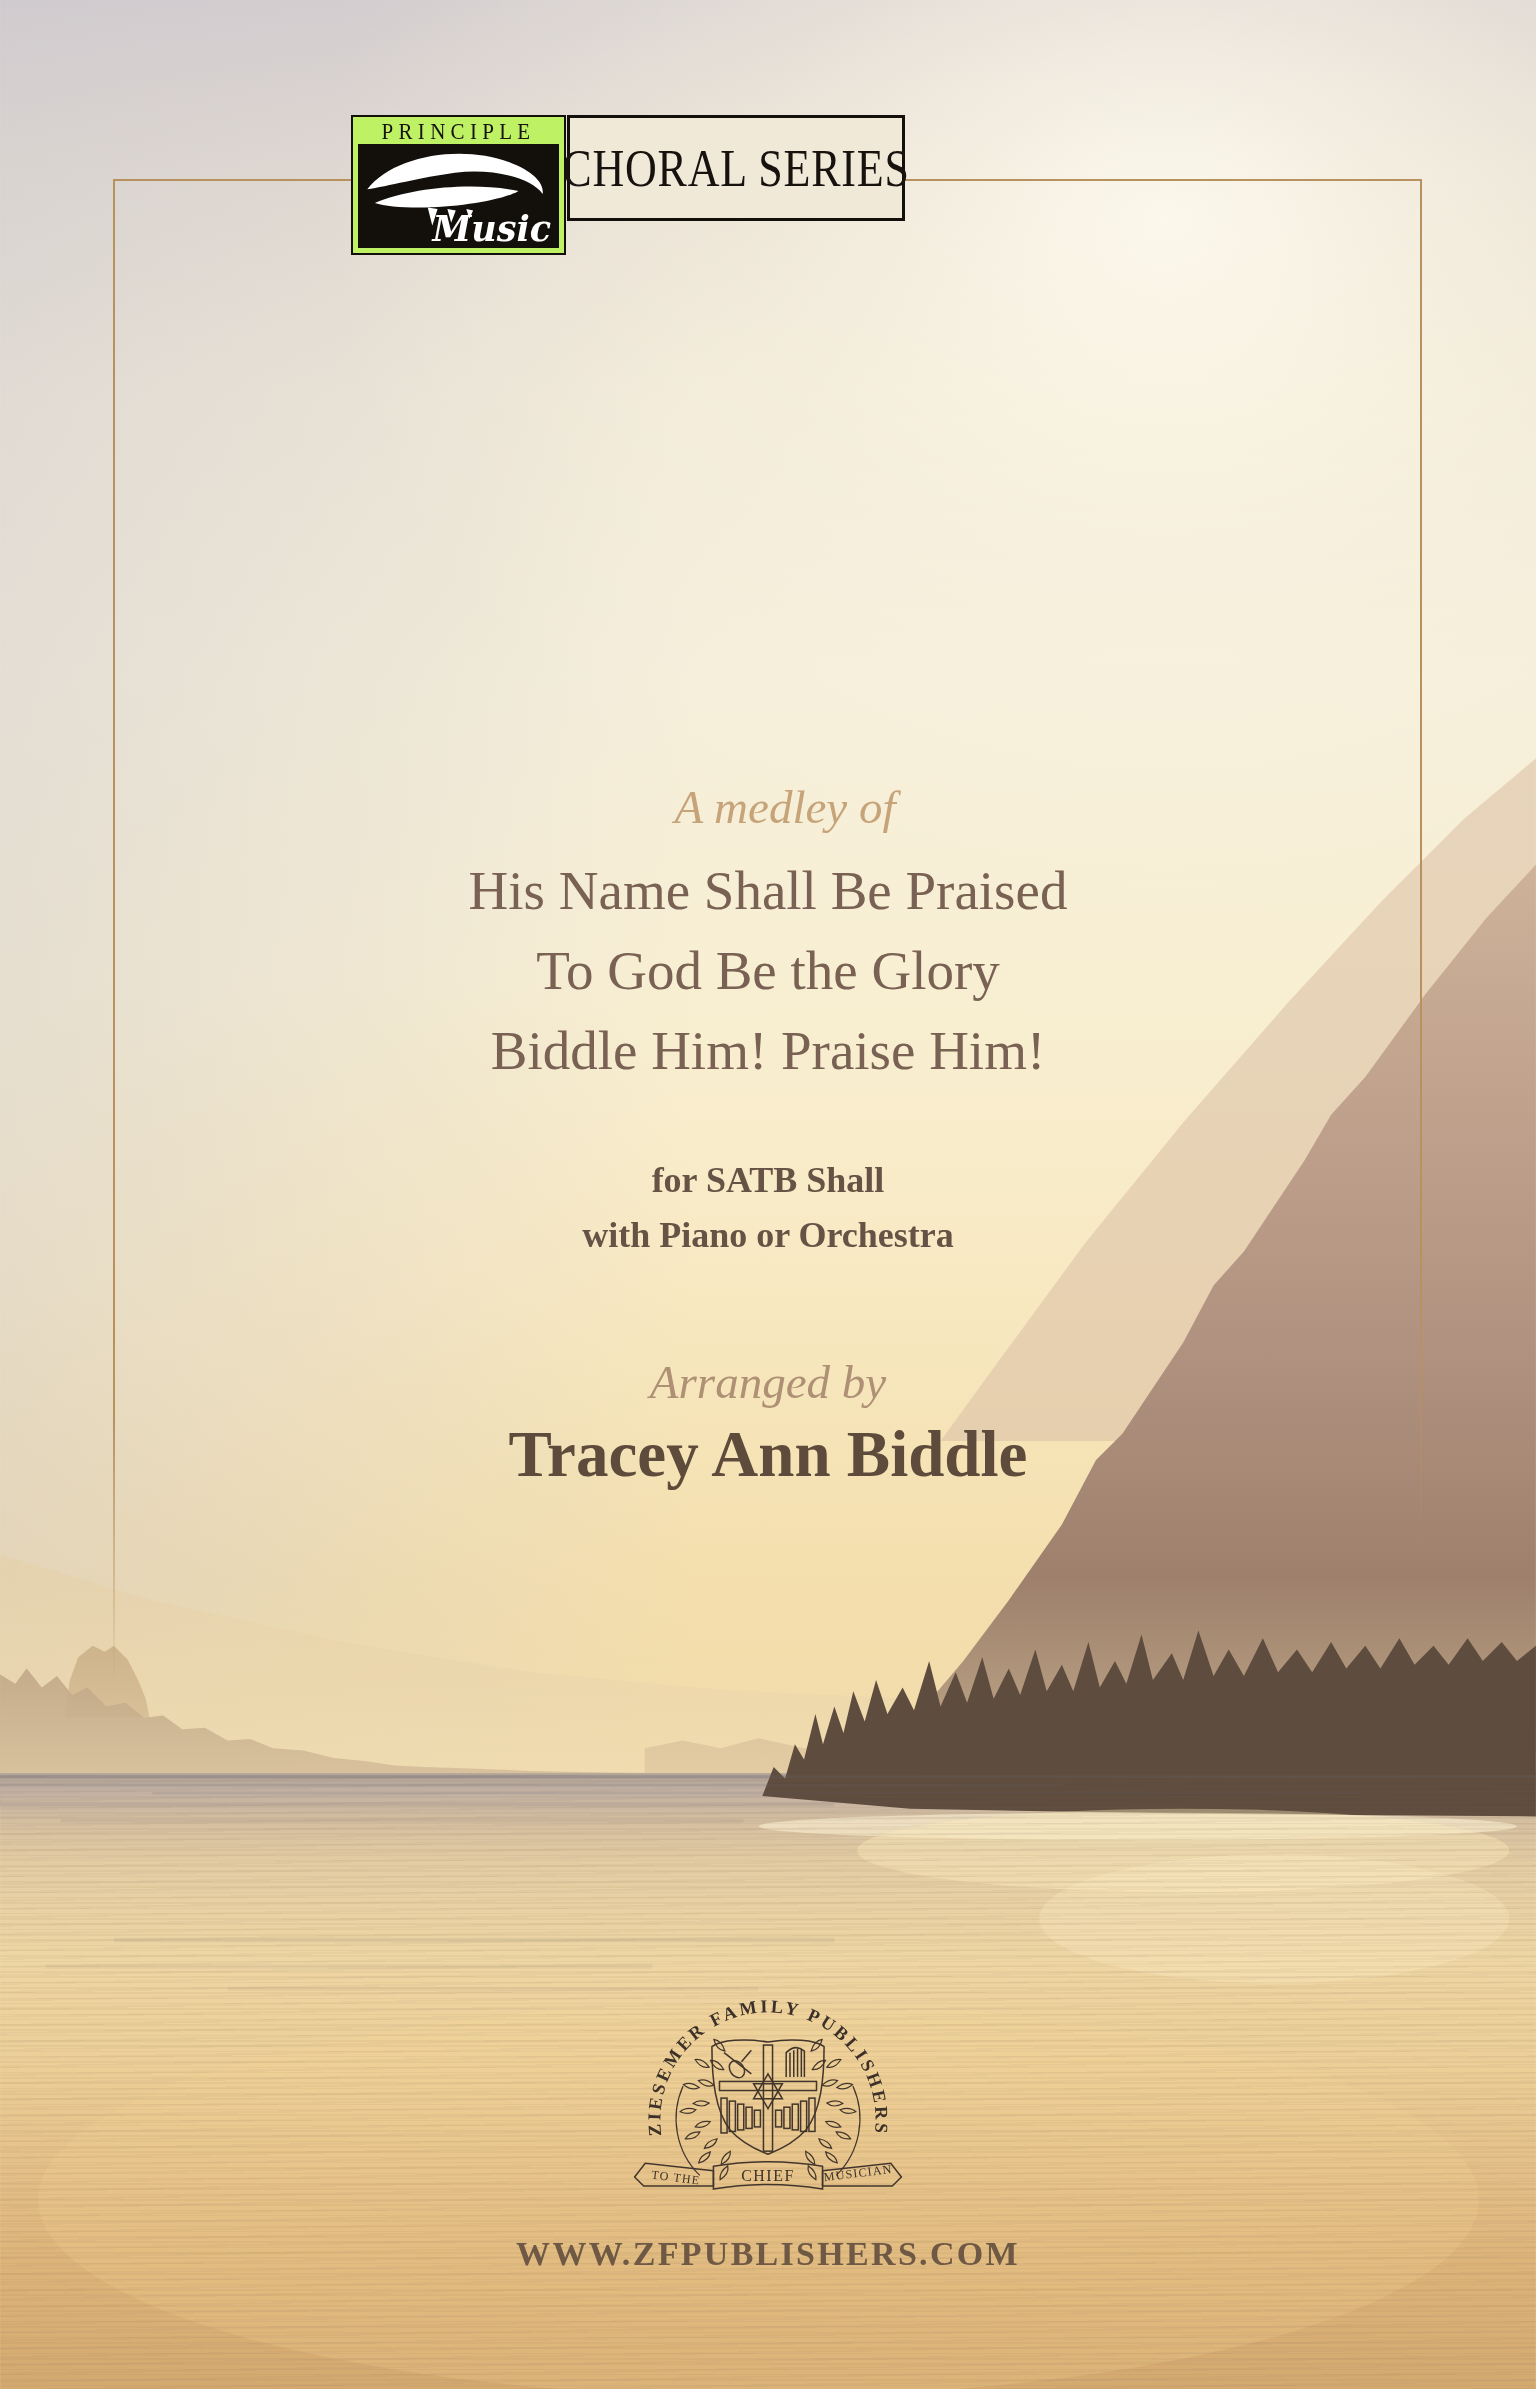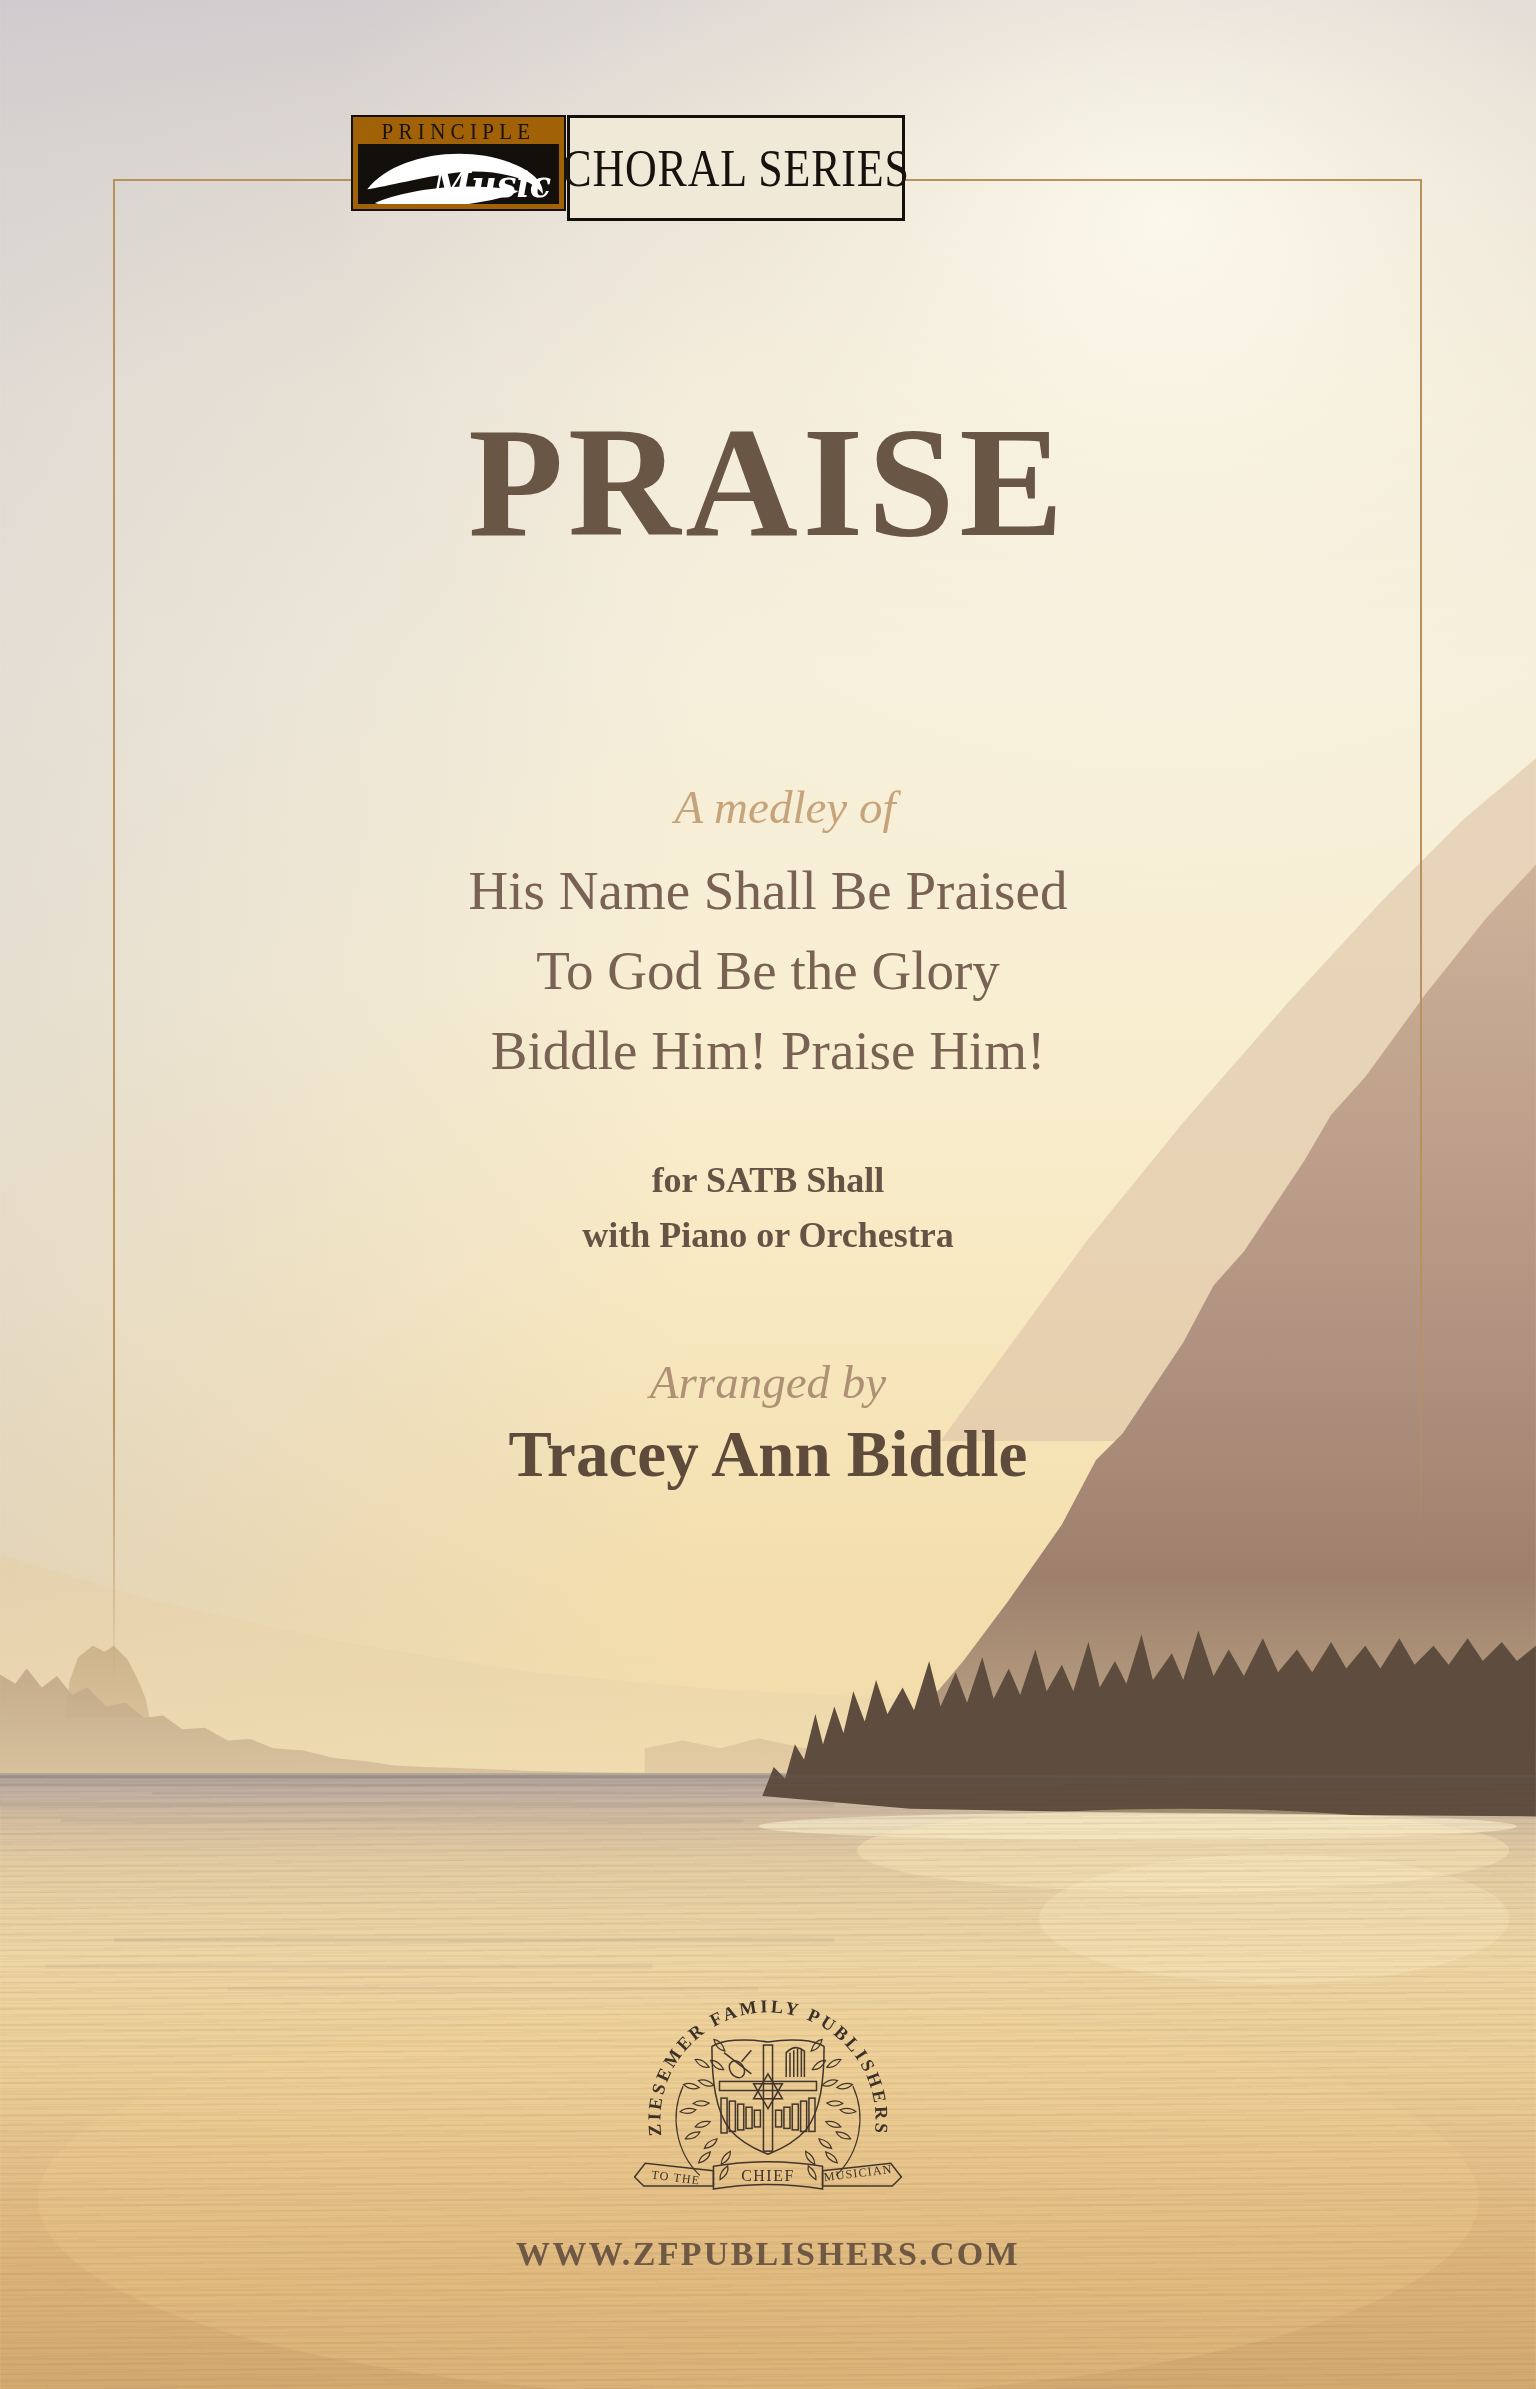--- a/index.html
+++ b/index.html
@@ -11,21 +11,21 @@
       repeating-linear-gradient(180deg, rgba(128,98,66,.07) 0 1.5px, rgba(255,255,255,0) 1.5px 5.3px),
       repeating-linear-gradient(179deg, rgba(110,90,80,.05) 0 2.3px, rgba(255,255,255,0) 2.3px 8.3px);
   }
   
   .frame-top{position:absolute;left:114px;top:179px;width:1308px;height:2.3px;background:#b8915f;z-index:2;}
   .frame-left{position:absolute;left:113px;top:179px;width:2.3px;height:1510px;z-index:2;
     background:linear-gradient(180deg,#b8915f 0%,#b8915f 82%,rgba(184,145,95,0) 100%);}
   .frame-right{position:absolute;left:1420px;top:179px;width:2.3px;height:1365px;z-index:2;
     background:linear-gradient(180deg,#b8915f 0%,#b8915f 82%,rgba(184,145,95,0) 100%);}
   
-  .principle-box{position:absolute;left:351px;top:115px;width:215px;height:96px;background:#a16207;
+  .principle-box{position:absolute;left:351px;top:115px;width:215px;height:140px;background:#bef264;
     border:2.3px solid #13100c;box-sizing:border-box;z-index:3;display:flex;flex-direction:column;padding:3.8px 5.3px 5.3px 5.3px;}
   .principle-label{font-size:21px;letter-spacing:5.3px;color:#17120e;text-align:center;line-height:23px;
     transform:scaleY(1.05);white-space:nowrap;}
   .music-box{position:relative;flex:1;background:#13100c;overflow:hidden;text-align:center;}
   .music-box svg{position:absolute;left:0;top:0;}
   .music-script{position:absolute;right:7.6px;bottom:1.5px;color:#ffffff;font-style:italic;font-weight:bold;
     font-size:35px;line-height:35px;font-family:"DejaVu Serif",serif;}
   .choral-box{position:absolute;left:567px;top:115px;width:338px;height:106px;background:#f1e9d8;
     border:3px solid #13100c;box-sizing:border-box;z-index:3;display:flex;align-items:center;justify-content:center;}
   .choral-box span{font-size:44px;letter-spacing:0.8px;color:#17120e;transform:scaleY(1.22);white-space:nowrap;}
@@ -151,21 +151,20 @@
       </svg>
       <span class="music-script">Music</span>
     </div>
   </div>
 
   <div class="choral-box">
     <span>CHORAL SERIES</span>
   </div>
 
   <div class="center title">
-    <div>PRAISE</div>
   </div>
 
   <div class="center medley-intro">A medley of</div>
   <div class="center songs">
     <div>His Name Shall Be Praised</div>
     <div>To God Be the Glory</div>
     <div>Biddle Him! Praise Him!</div>
   </div>
 
   <div class="center scoring">

